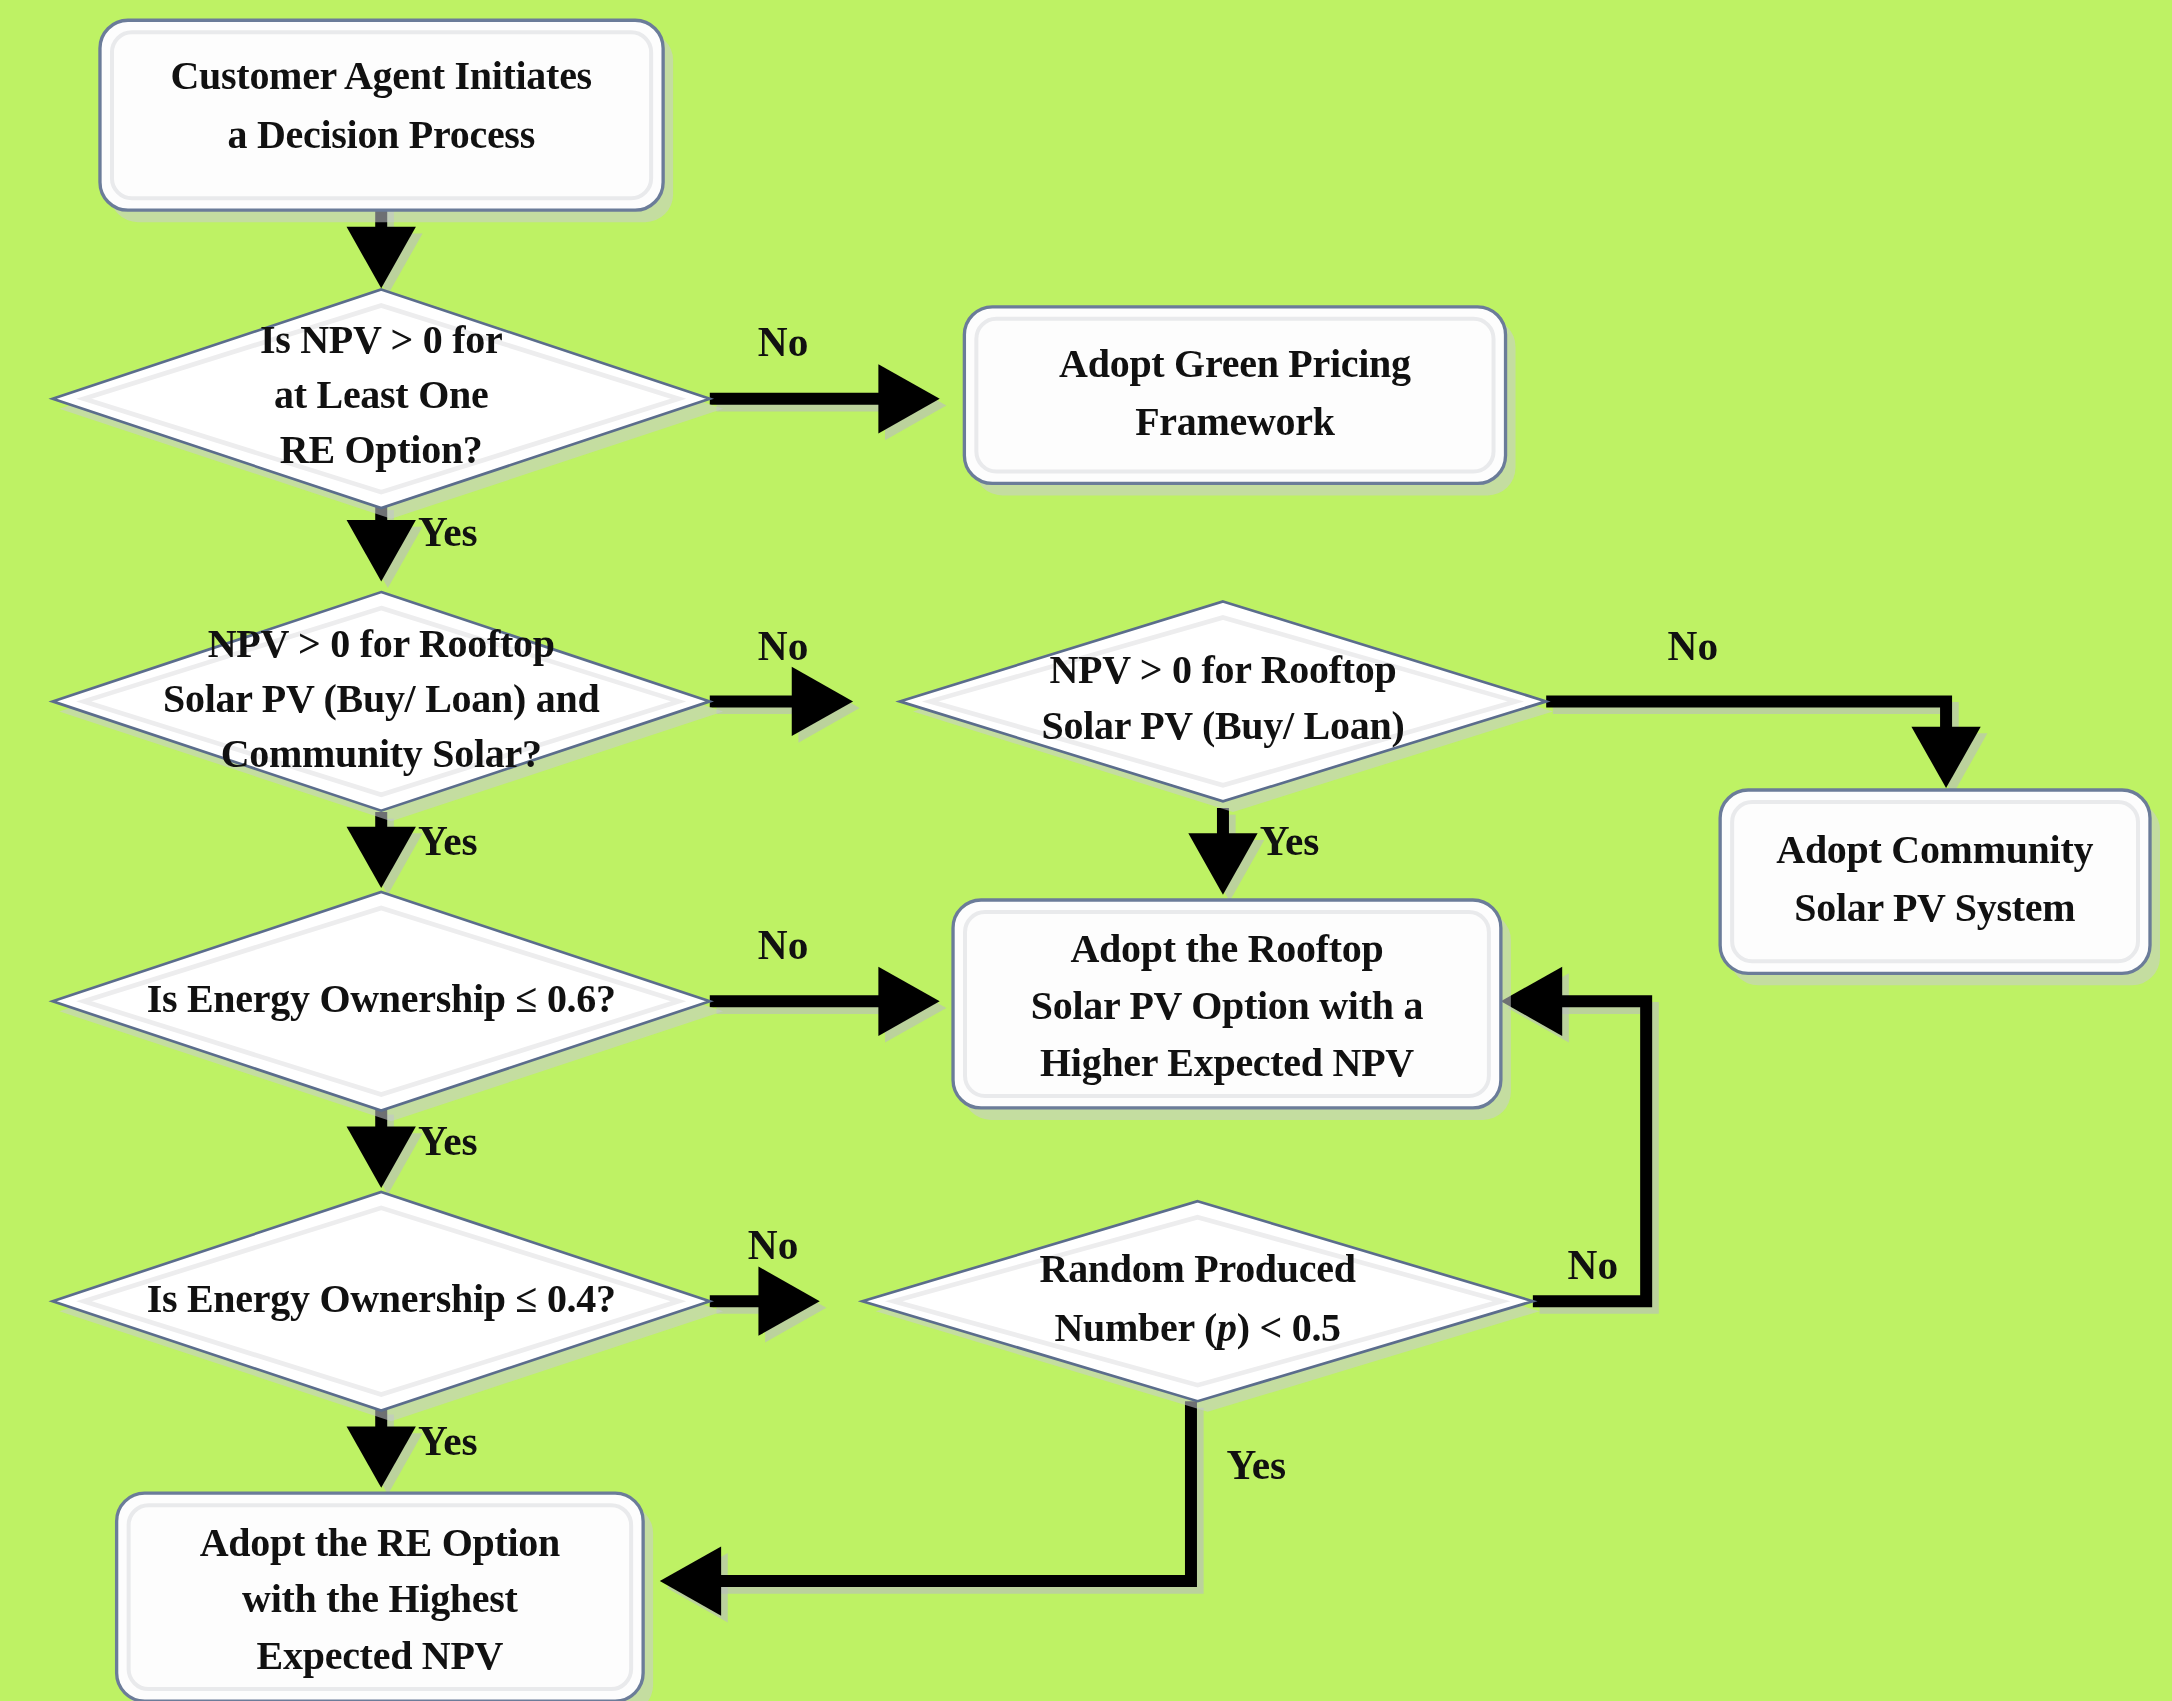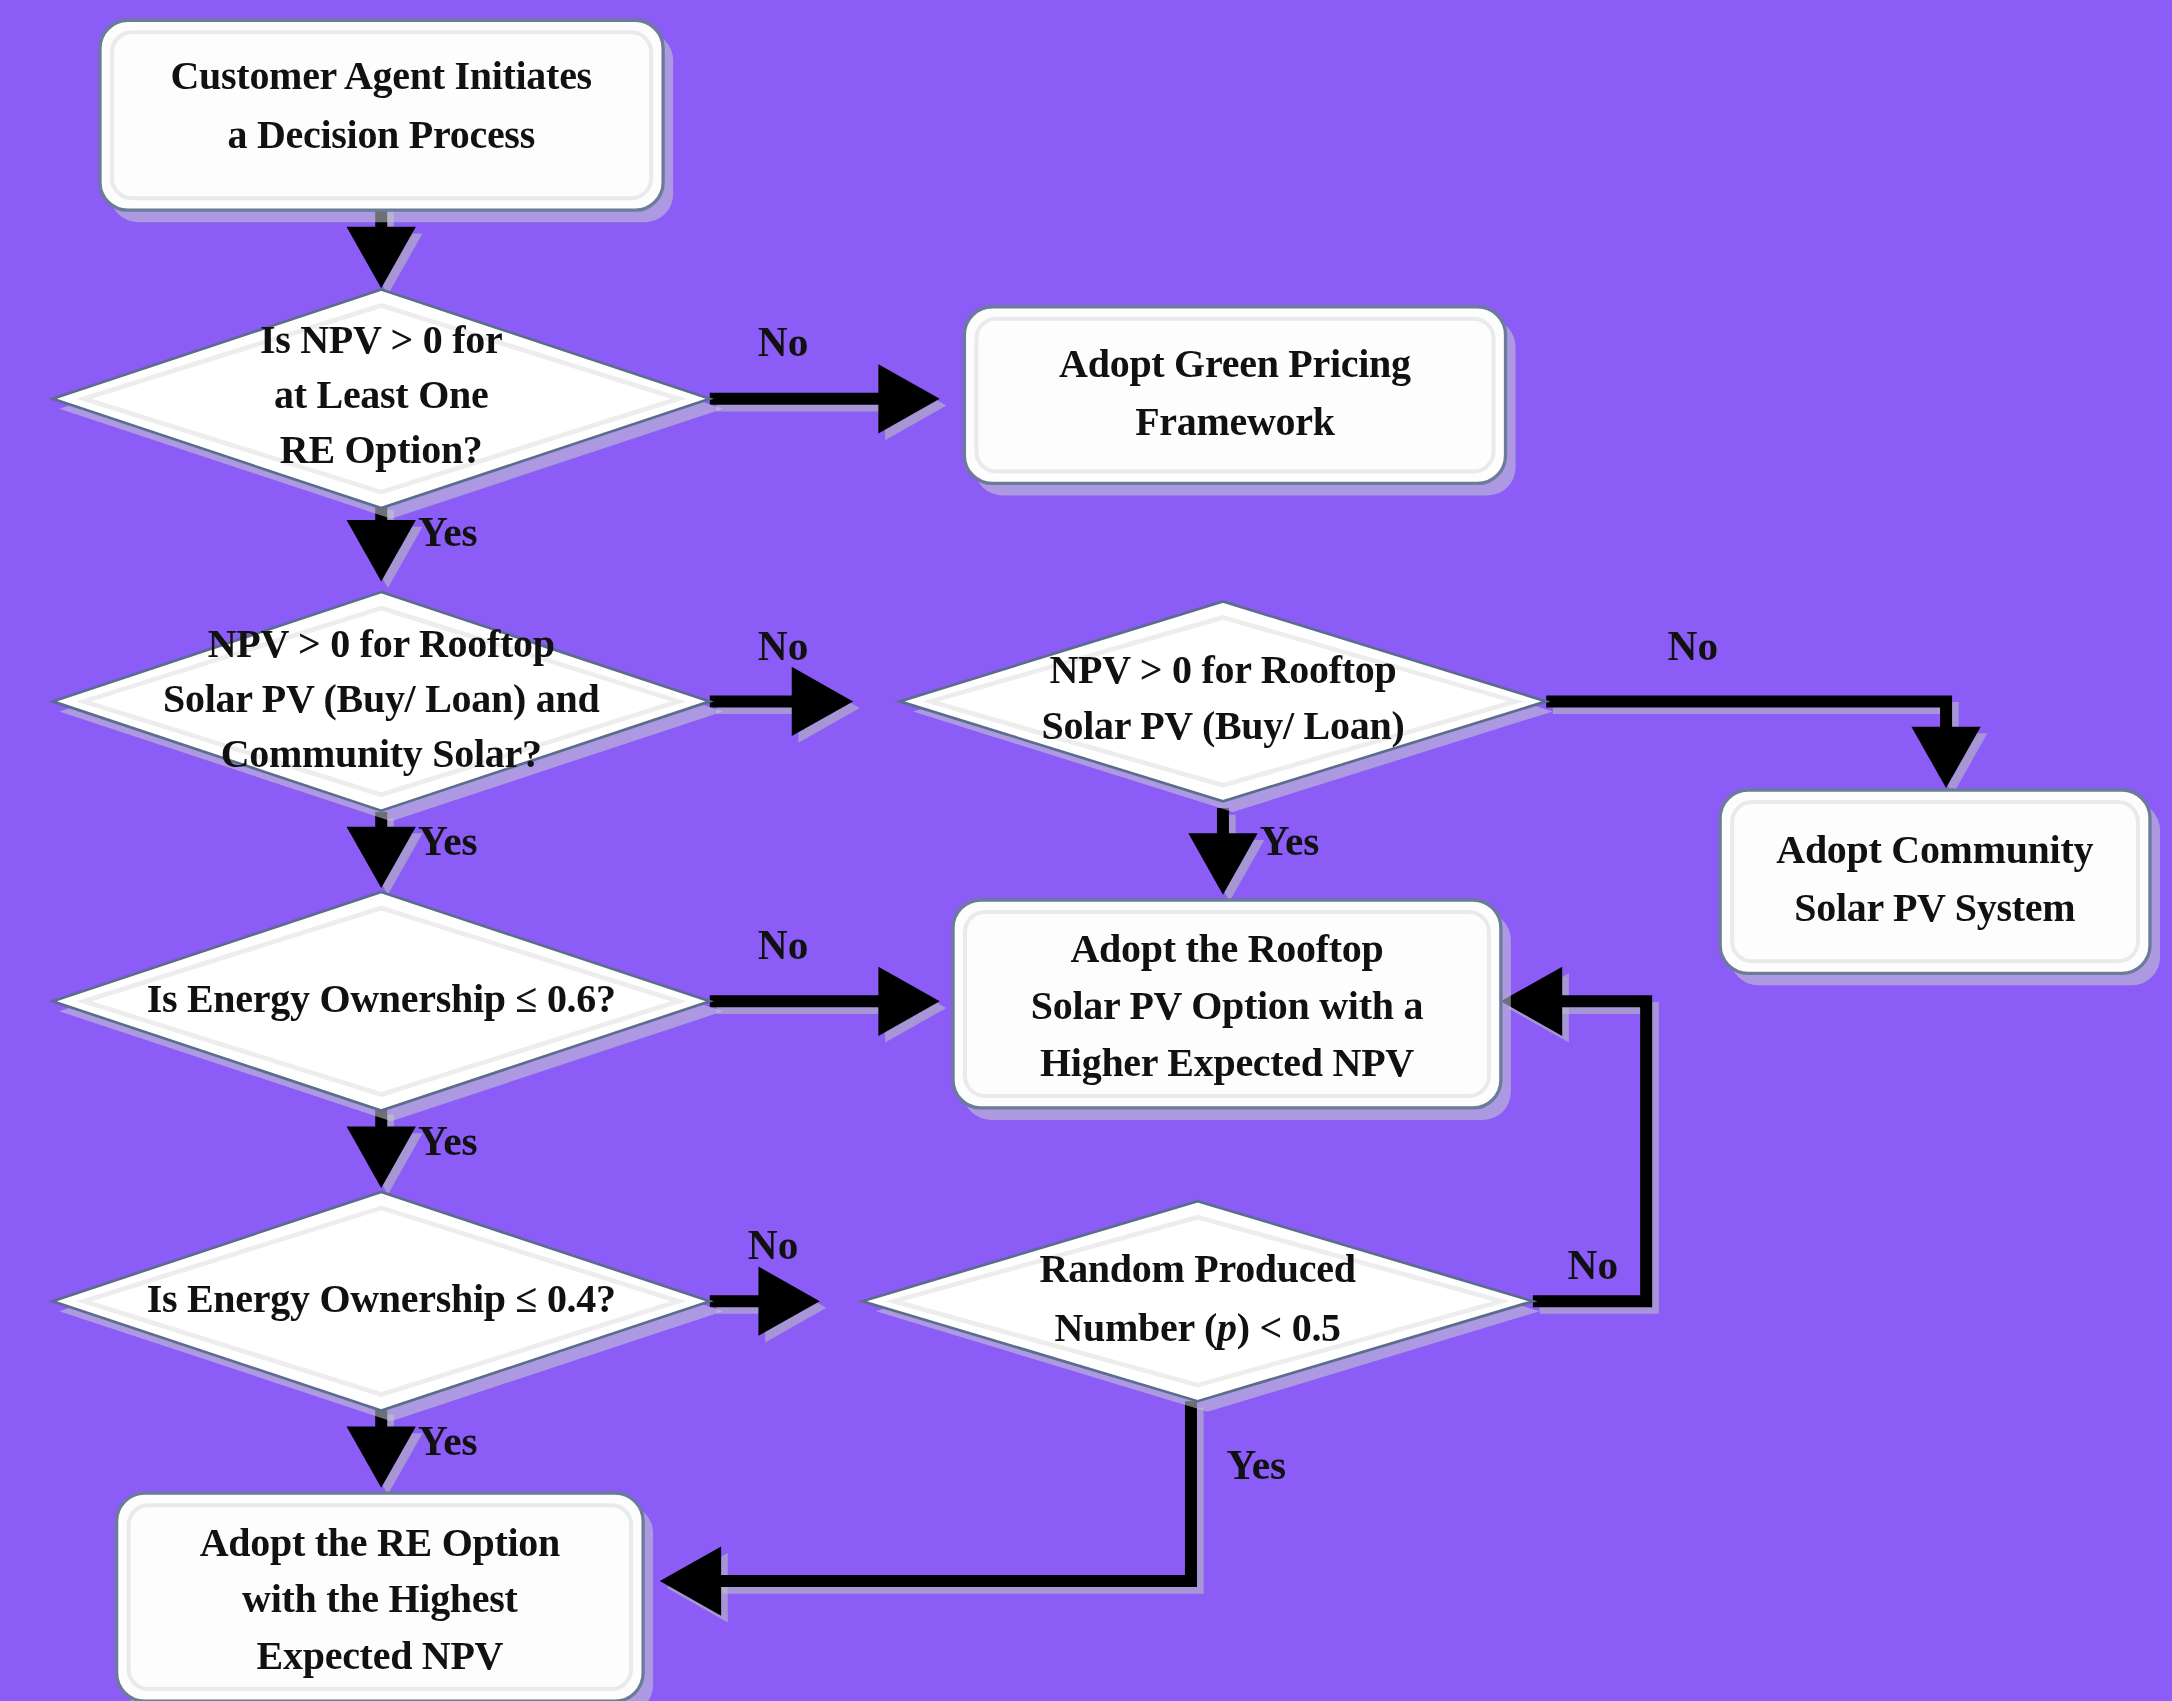--- a/index.html
+++ b/index.html
@@ -4,21 +4,21 @@
 <style>
   html, body {
     margin: 0;
     padding: 0;
     background: #ffffff;
   }
   #flow-root {
     position: relative;
     width: 2172px;
     height: 1702px;
-    background: #8b5cf6;
+    background: #bef264;
     font-family: "Liberation Serif", "DejaVu Serif", serif;
   }
   svg.flow-canvas {
     position: absolute;
     left: 0;
     top: 0;
     width: 2172px;
     height: 1702px;
     overflow: visible;
   }

